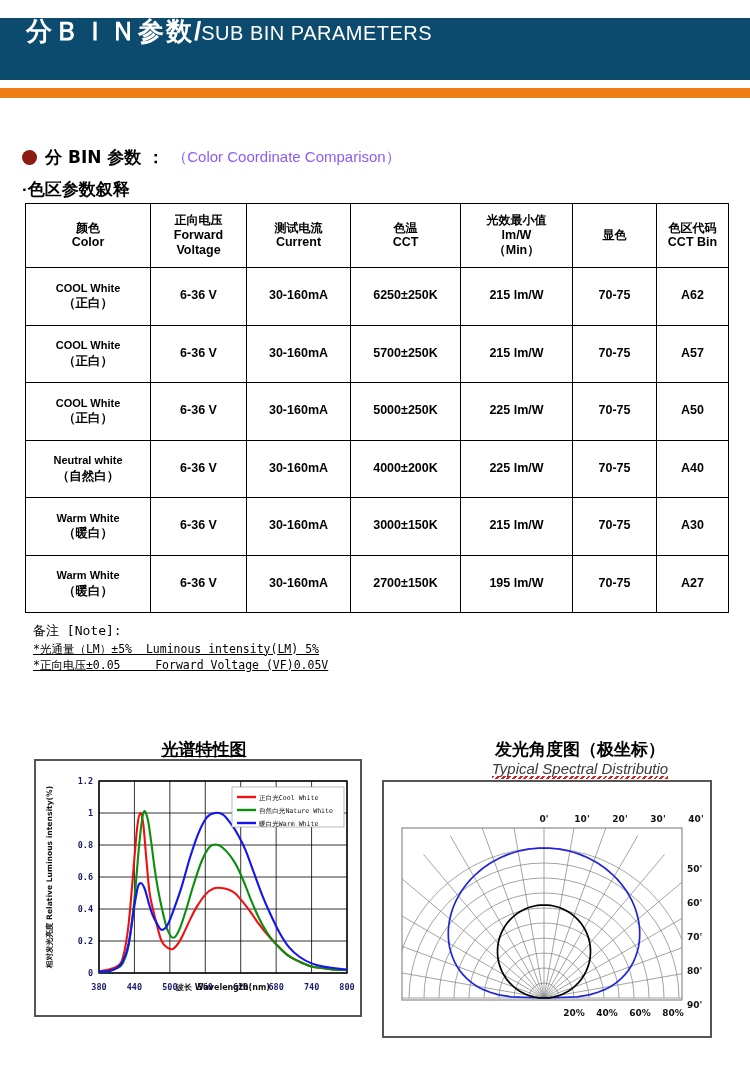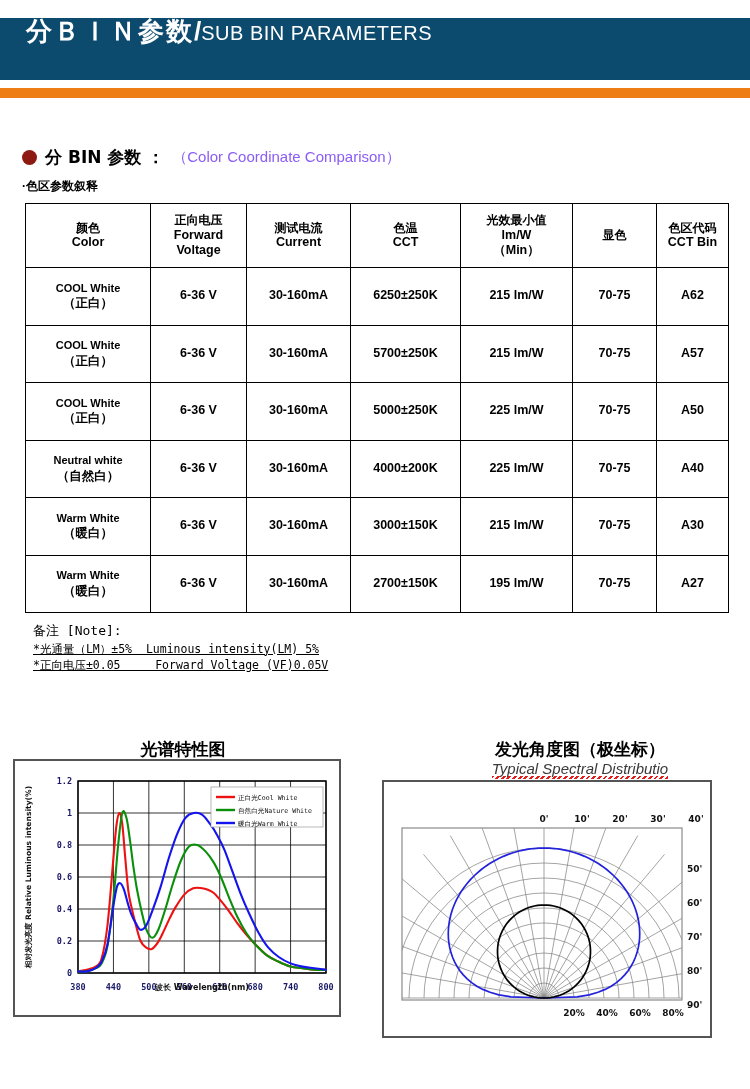--- a/index.html
+++ b/index.html
@@ -48,21 +48,21 @@
     background:#8C1A12;display:inline-block;flex:0 0 auto;
   }
   .sec-cn{
     font-size:17px;font-weight:bold;
     font-family:"DejaVu Sans","Liberation Sans",sans-serif;
   }
   .sec-en{
     font-size:15px;font-weight:normal;color:#8b5cf6;
   }
   .sec-line2{
-    margin-top:9px;font-size:12px;font-weight:bold;
+    margin-top:9px;font-size:17px;font-weight:bold;
     font-family:Liberation Sans, sans-serif;
   }
   
   table.bin{
     position:absolute;left:25px;top:203px;
     width:703px;
     border-collapse:collapse;
     table-layout:fixed;
   }
   table.bin th,table.bin td{
@@ -99,21 +99,21 @@
   
   .notes{
     position:absolute;left:33px;top:624px;
     font-family:"DejaVu Sans Mono","Liberation Mono",monospace;
     font-size:11.5px;color:#000;line-height:1.05;
   }
   .notes .n-title{margin-bottom:5px;font-size:13px;}
   .notes .n-row{margin-bottom:4px;white-space:pre;text-decoration:underline;}
   
   .chart-block{position:absolute;top:740px;}
-  .chart-left{left:13px;width:340px;}
+  .chart-left{left:34px;width:340px;text-decoration:underline;}
   .chart-right{left:382px;width:396px;}
   .ch-title-cn{
     text-align:center;font-size:17px;font-weight:bold;
     font-family:"DejaVu Sans","Liberation Sans",sans-serif;
     line-height:1.1;
   }
   .ch-title-en{
     text-align:center;font-size:15px;color:#3a3a3a;
     margin-top:2px;margin-bottom:3px;
     line-height:1.1;

